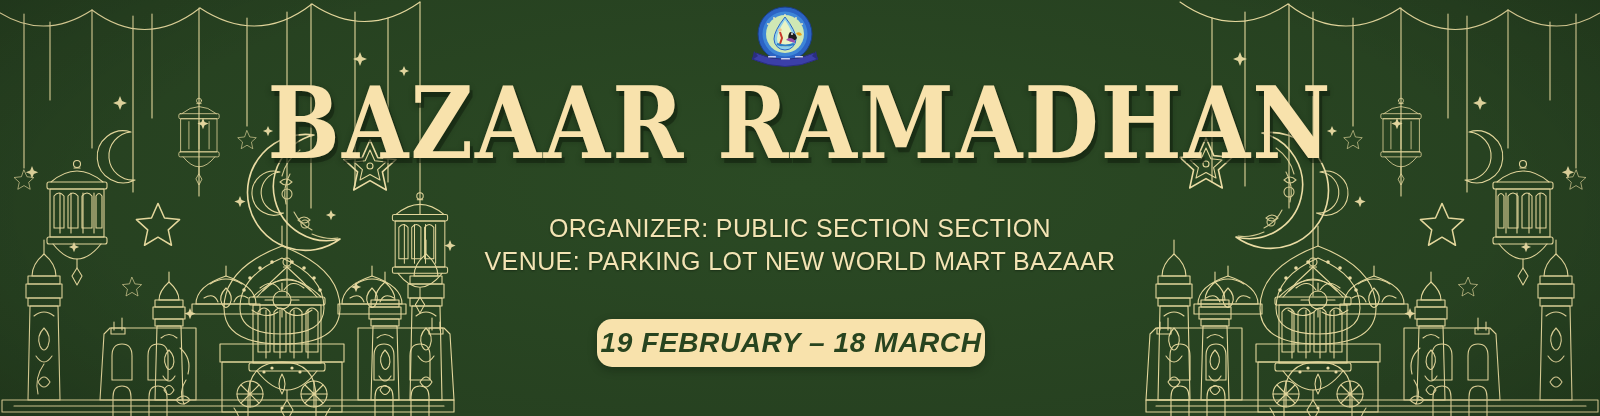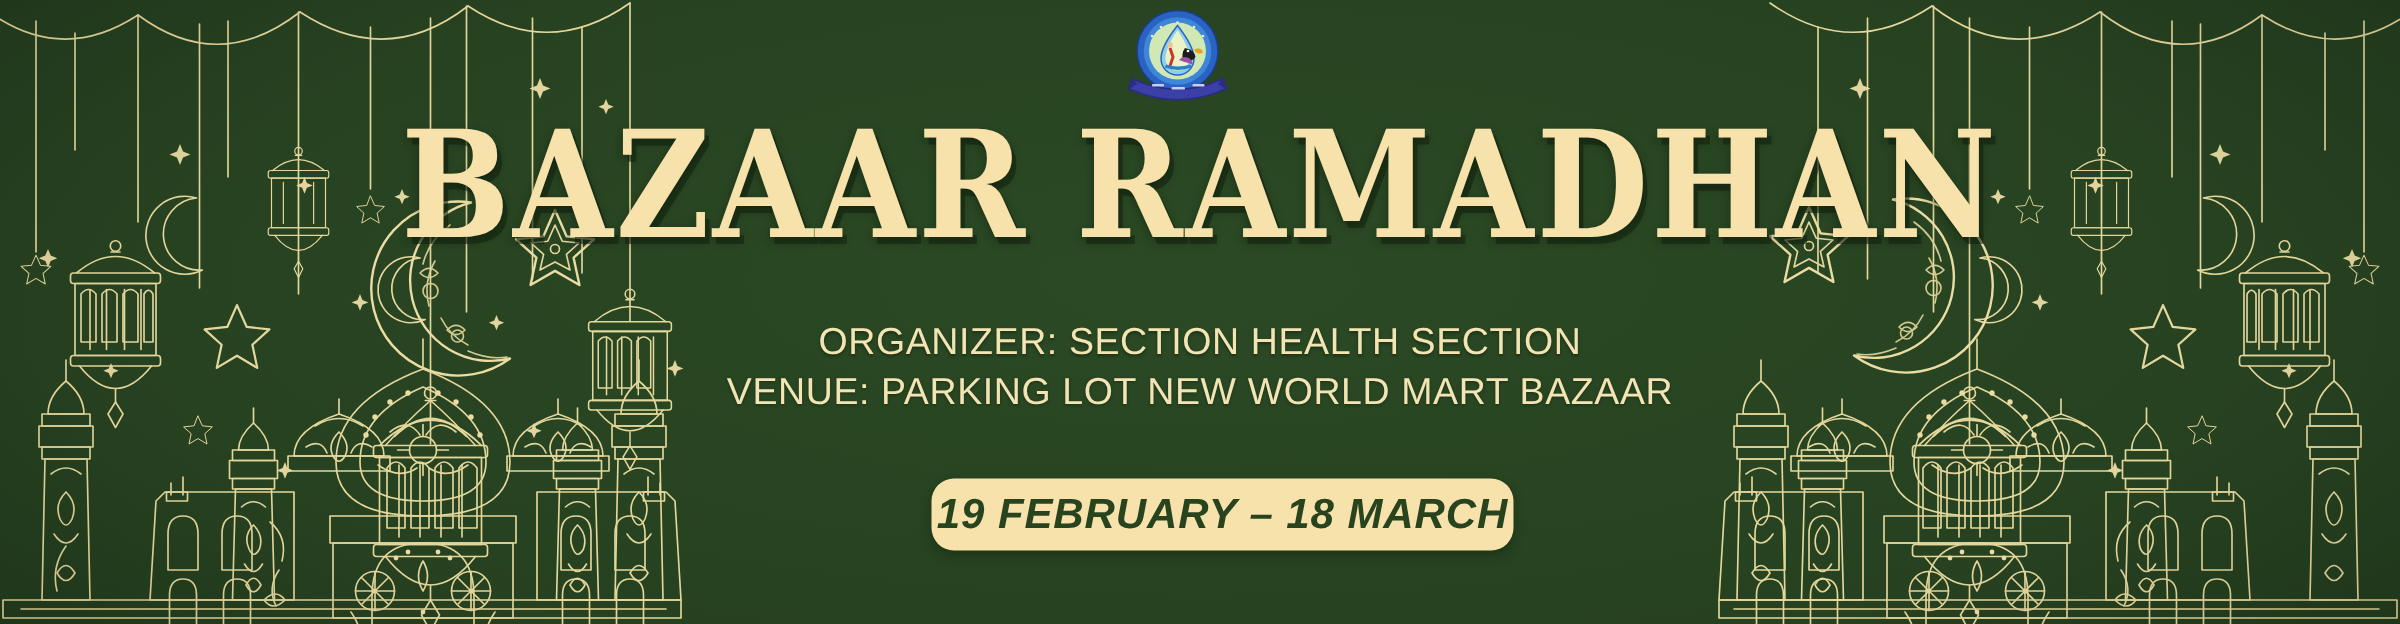--- a/index.html
+++ b/index.html
@@ -42,21 +42,20 @@
   }
   .sub.l1{top:212px;}
   .sub.l2{top:245px;}
 
   
   .badge{
     position:absolute;left:597px;top:319px;width:388px;height:48px;
     background:#F8E2AC;border-radius:15px;
     display:flex;align-items:center;justify-content:center;
     box-shadow:0 3px 8px rgba(10,20,8,.35);
-    margin-left:24px;
   }
   .badge span{
     font-family:"Liberation Sans",sans-serif;
     font-weight:700;font-style:italic;font-size:28px;letter-spacing:.6px;
     color:#28441F;white-space:nowrap;
   }
   .ink{stroke:#EBDCA4;fill:none;stroke-width:1.6;stroke-linecap:round;stroke-linejoin:round;}
   .ink-thin{stroke:#E4D79C;fill:none;stroke-width:1.1;stroke-linecap:round;stroke-linejoin:round;}
   .ink-f{fill:#EBDCA4;stroke:none;}
 </style>
@@ -644,20 +643,20 @@
           <rect x="41" y="54" width="9" height="1.6" rx=".6"></rect>
           <rect x="55" y="52" width="8" height="1.6" rx=".6"></rect>
         </g>
       </svg>
     </div>
 
     <div class="title">
       <span>BAZAAR RAMADHAN</span>
     </div>
 
-    <div class="sub l1">ORGANIZER: SECTION HEALTH SECTION</div>
+    <div class="sub l1">ORGANIZER: PUBLIC SECTION SECTION</div>
     <div class="sub l2">VENUE: PARKING LOT NEW WORLD MART BAZAAR</div>
 
     <div class="badge">
       <span>19 FEBRUARY – 18 MARCH</span>
     </div>
   </div>
 </div>
 
 </body></html>

